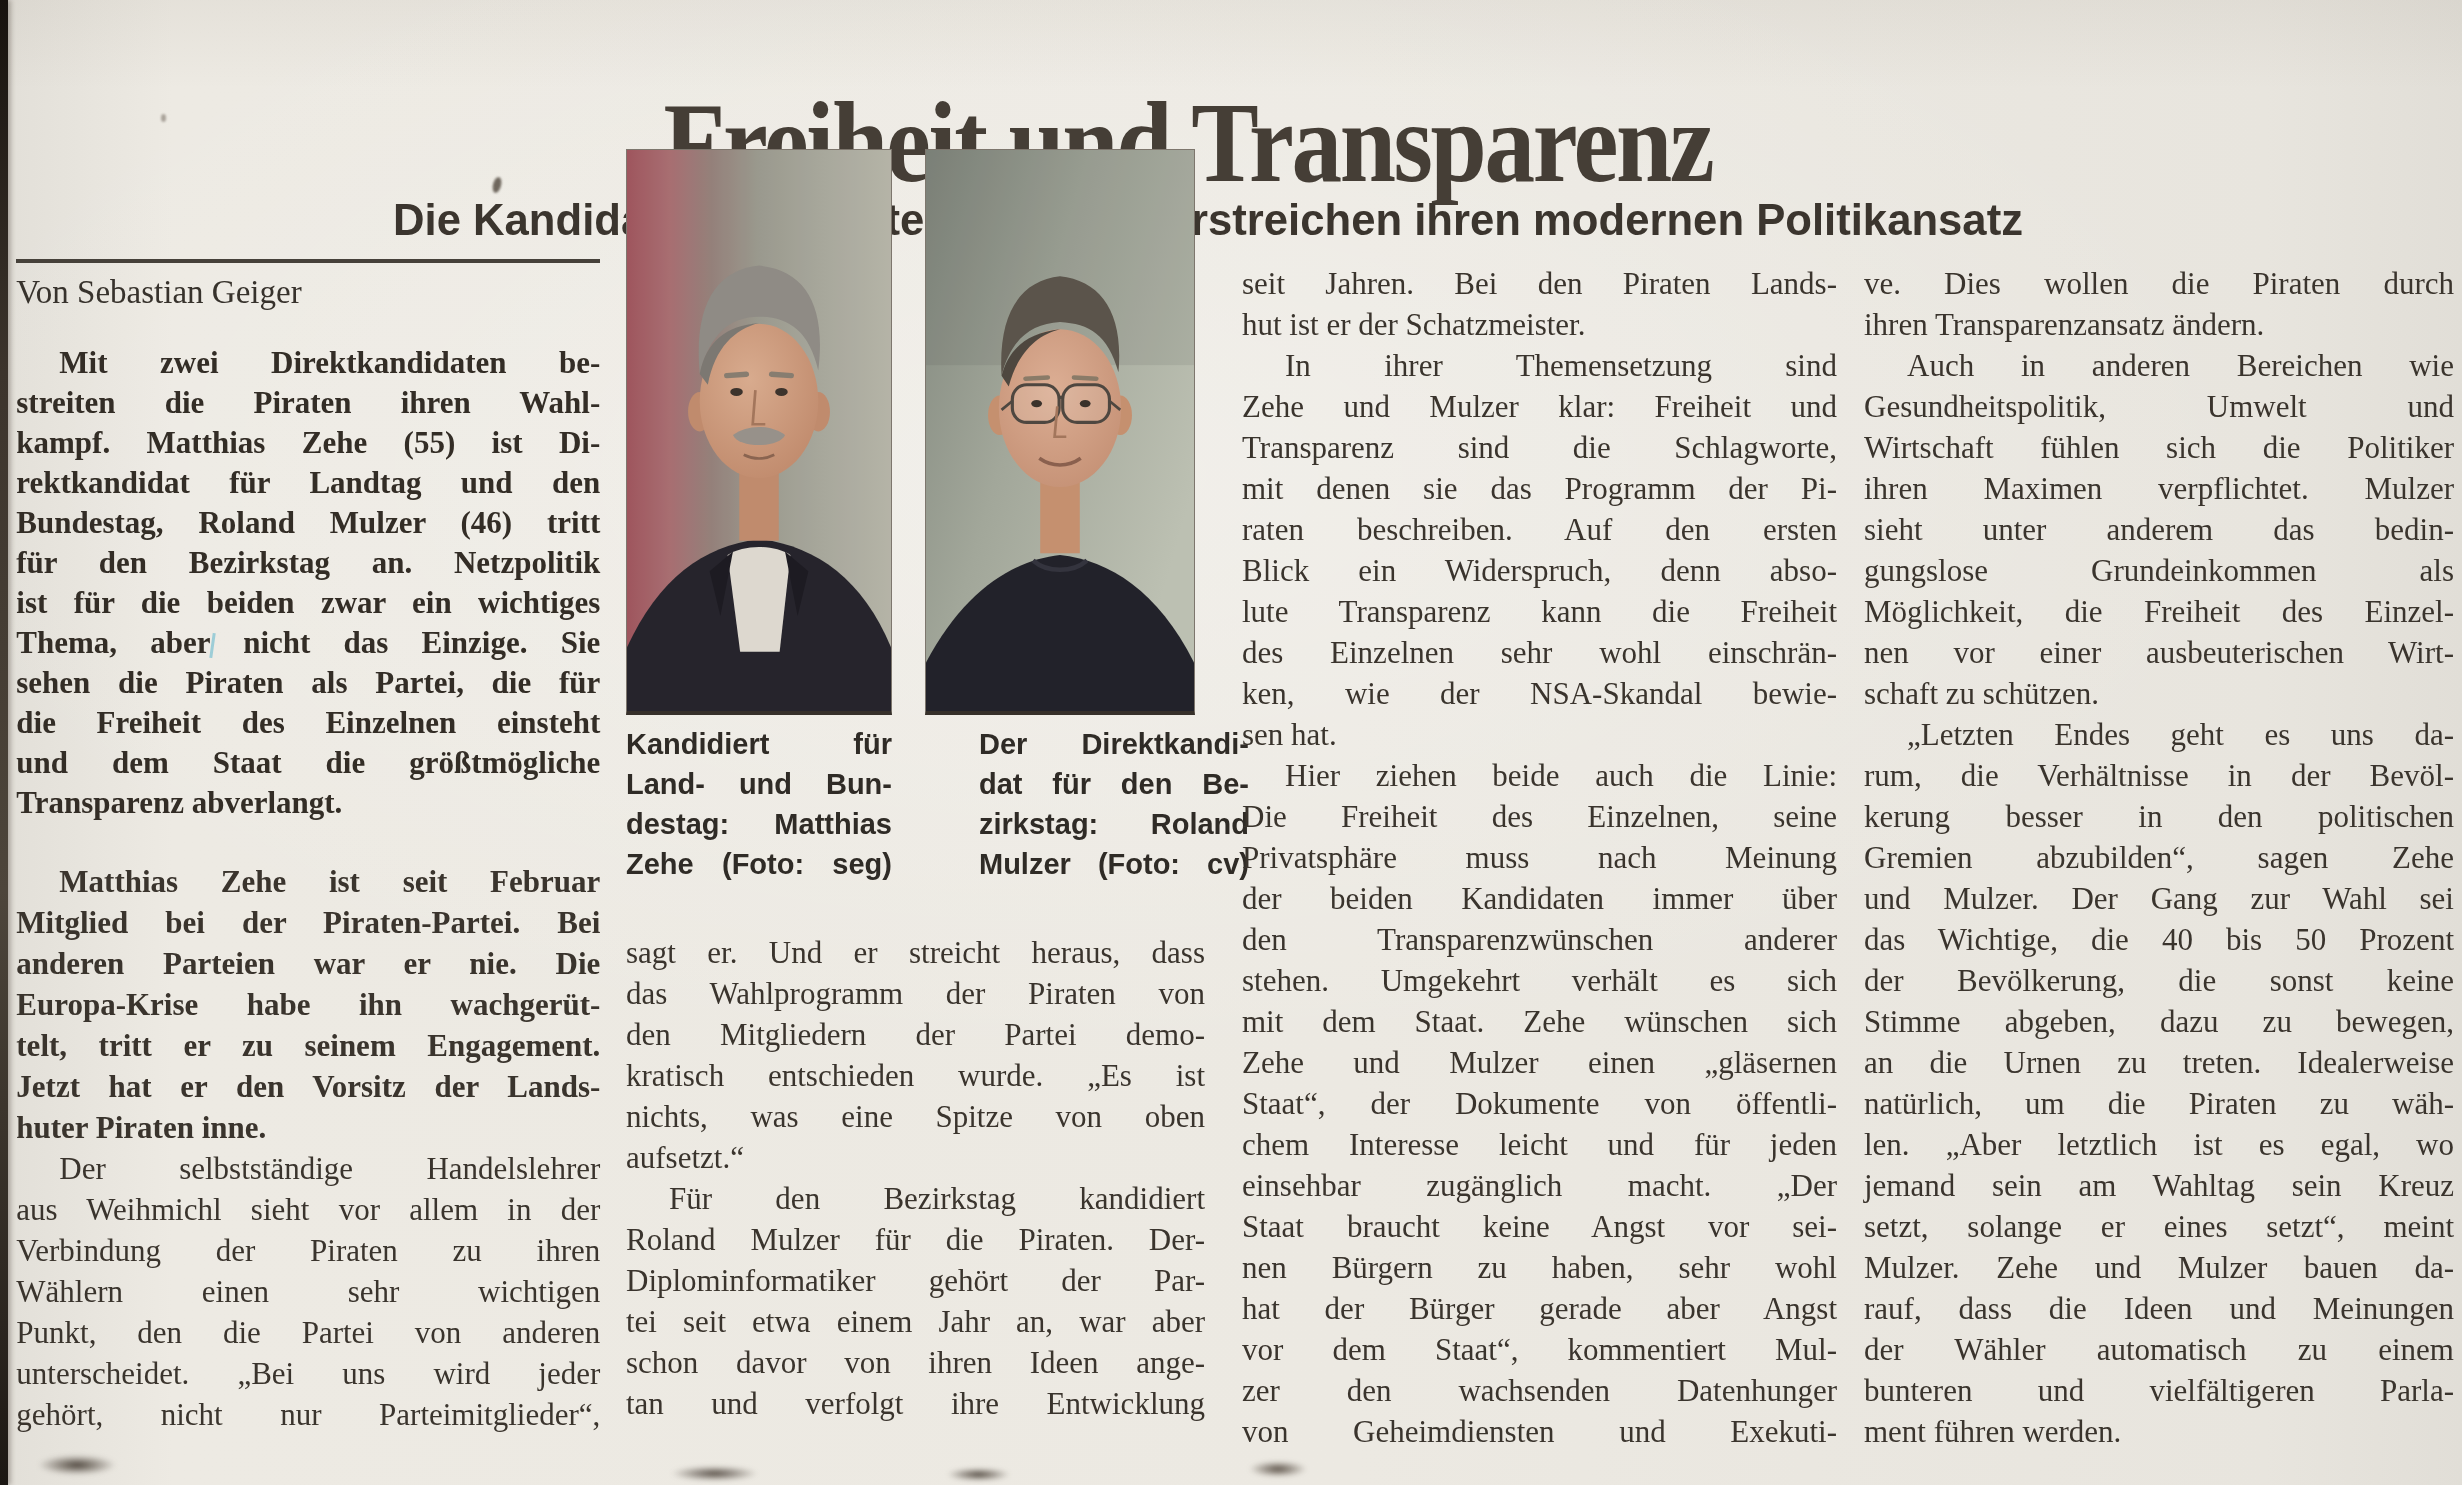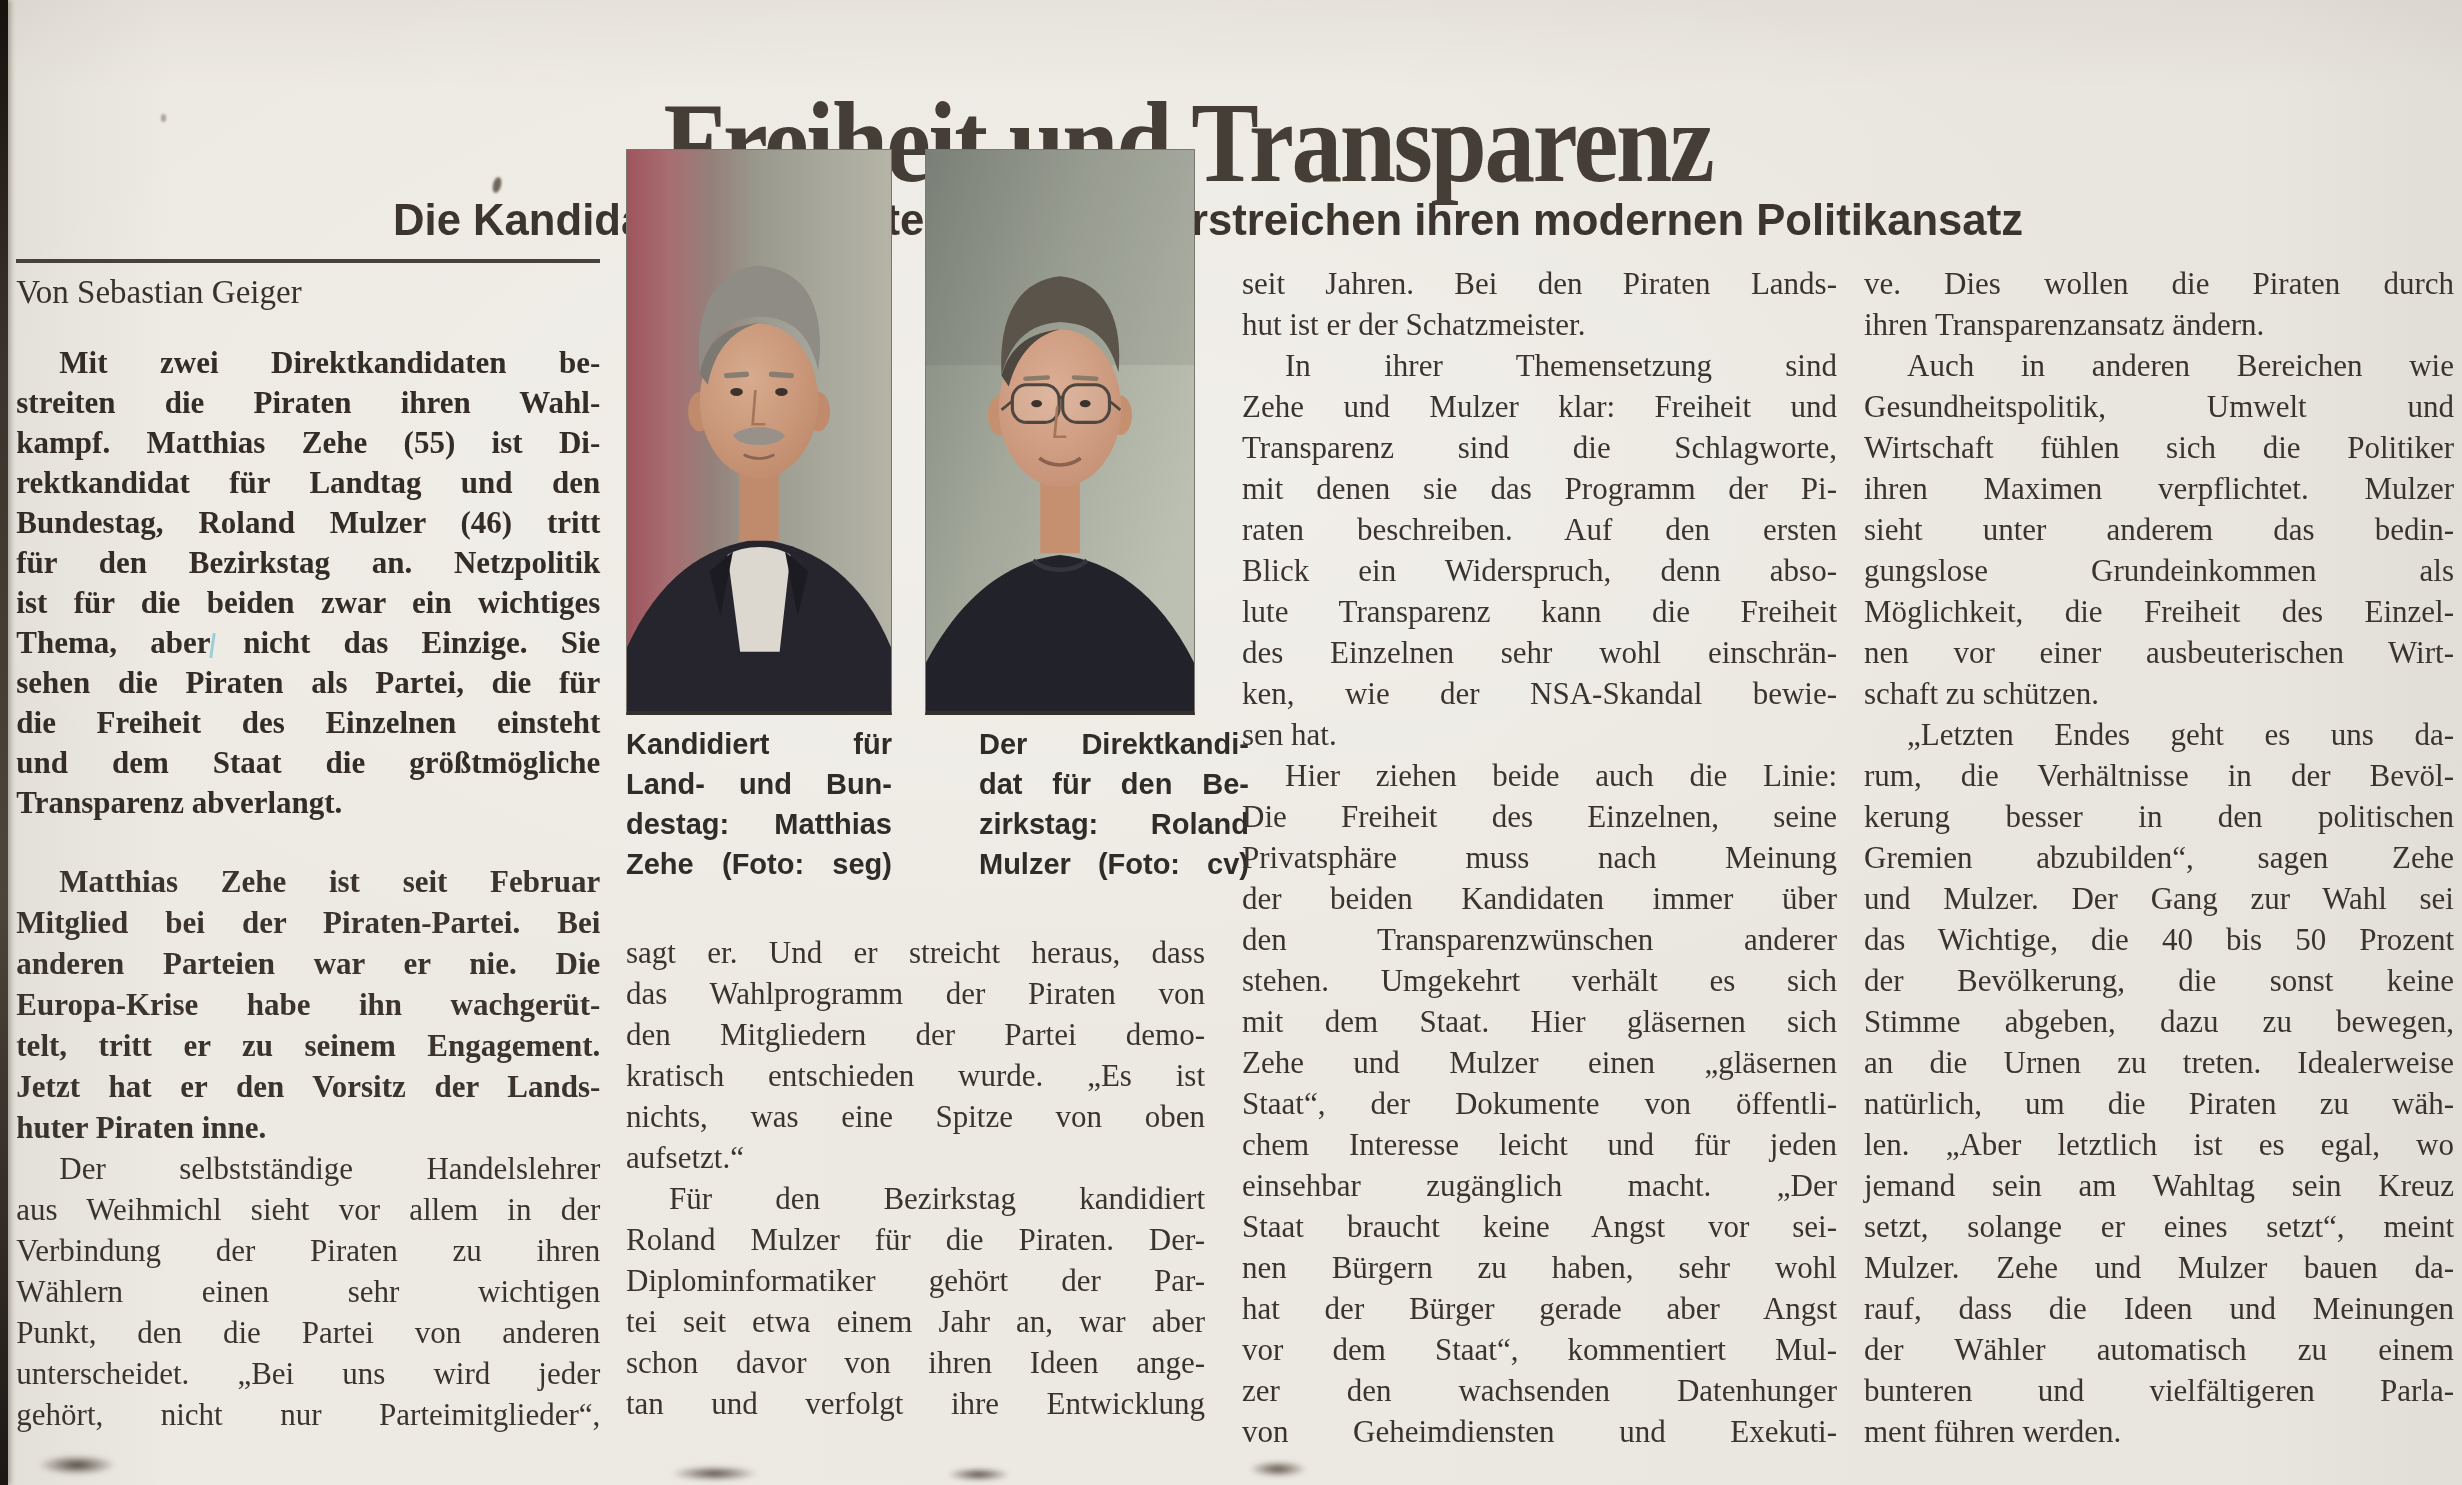--- a/index.html
+++ b/index.html
@@ -267,21 +267,21 @@
         <div class="tline">ken, wie der NSA-Skandal bewie-</div>
         <div class="tline">sen hat.</div>
       </div>
       <div class="para indent jlast">
         <div class="tline">Hier ziehen beide auch die Linie:</div>
         <div class="tline">Die Freiheit des Einzelnen, seine</div>
         <div class="tline">Privatsphäre muss nach Meinung</div>
         <div class="tline">der beiden Kandidaten immer über</div>
         <div class="tline">den Transparenzwünschen anderer</div>
         <div class="tline">stehen. Umgekehrt verhält es sich</div>
-        <div class="tline">mit dem Staat. Hier gläsernen sich</div>
+        <div class="tline">mit dem Staat. Zehe wünschen sich</div>
         <div class="tline">Zehe und Mulzer einen „gläsernen</div>
         <div class="tline">Staat“, der Dokumente von öffentli-</div>
         <div class="tline">chem Interesse leicht und für jeden</div>
         <div class="tline">einsehbar zugänglich macht. „Der</div>
         <div class="tline">Staat braucht keine Angst vor sei-</div>
         <div class="tline">nen Bürgern zu haben, sehr wohl</div>
         <div class="tline">hat der Bürger gerade aber Angst</div>
         <div class="tline">vor dem Staat“, kommentiert Mul-</div>
         <div class="tline">zer den wachsenden Datenhunger</div>
         <div class="tline">von Geheimdiensten und Exekuti-</div>

